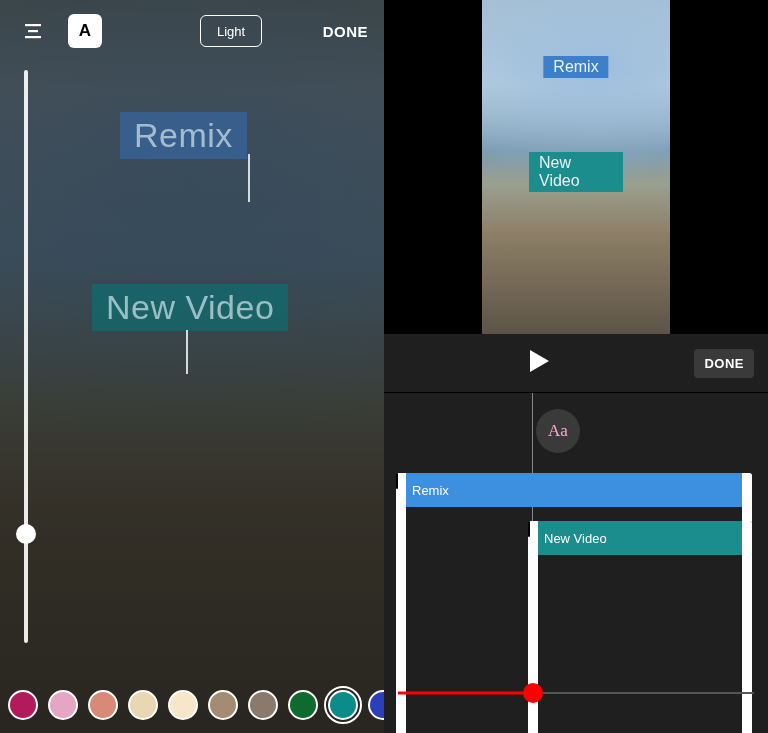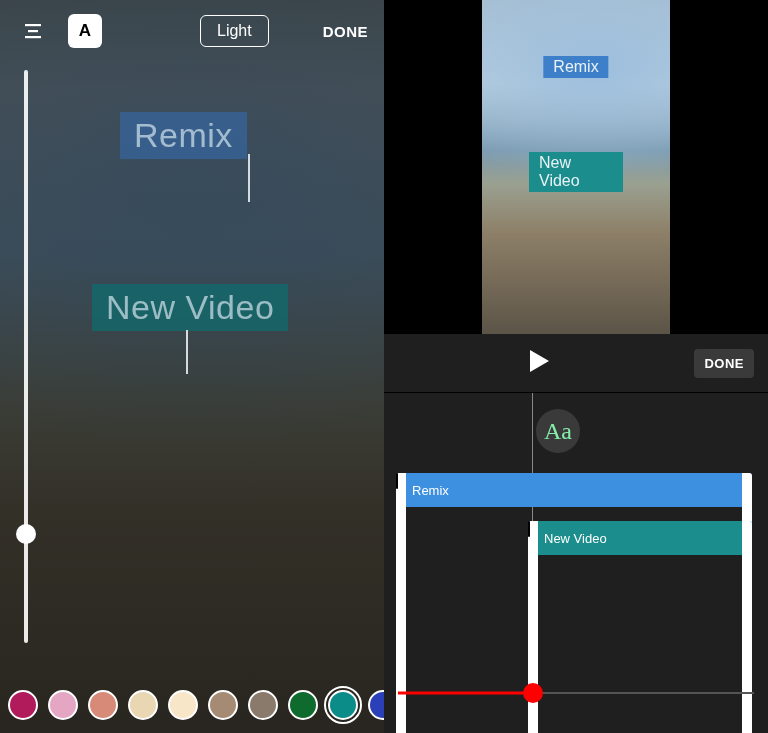--- a/index.html
+++ b/index.html
@@ -26,21 +26,21 @@
   }
   .tb-btn {
     width: 34px; height: 34px; border-radius: 6px;
     display:flex; align-items:center; justify-content:center;
     color:#fff; cursor:pointer;
   }
   .tb-btn.inverted { background:#fff; color:#000; }
   .tb-font-pill {
     height: 32px; padding: 0 16px;
     border: 1.5px solid #fff; border-radius: 6px;
-    color:#fff; font-size: 16px; font-weight:500;
+    color:#fff; font-size: 13px; font-weight:500;
     display:flex; align-items:center; justify-content:center;
     cursor:pointer; margin-left:80px;
   }
   .tb-done {
     margin-left:auto; color:#fff; font-size:15px; font-weight:700; letter-spacing:0.5px;
     cursor:pointer;
   }
 
   .size-slider {
     position: absolute; z-index:5;
@@ -109,22 +109,22 @@
     flex:1; position:relative; background:#1f1f1f; border-top:1px solid #000;
     padding-top:10px;
   }
   .playhead {
     position:absolute; top:0; bottom:60px; left:148px; width:1px;
     background:#888;
   }
   .aa-chip {
     position:absolute; top:16px; left:152px;
     width:44px; height:44px; border-radius:50%;
-    background:#3a3a3a; color:#86efac;
-    font-family: Georgia, serif; font-size:24px;
+    background:#3a3a3a; color:#f9a8d4;
+    font-family: Georgia, serif; font-size:17px;
     display:flex; align-items:center; justify-content:center; cursor:pointer;
   }
   .tracks { position:absolute; top:80px; left:0; right:0; display:flex; flex-direction:column; gap:14px; padding:0 8px; }
   .clip {
     position:relative; height:34px; border-radius:3px;
     display:flex; align-items:center; color:#fff; font-size:13px; font-weight:500;
     cursor:grab;
   }
   .clip .label { margin-left:16px; }
   .clip .handle {

